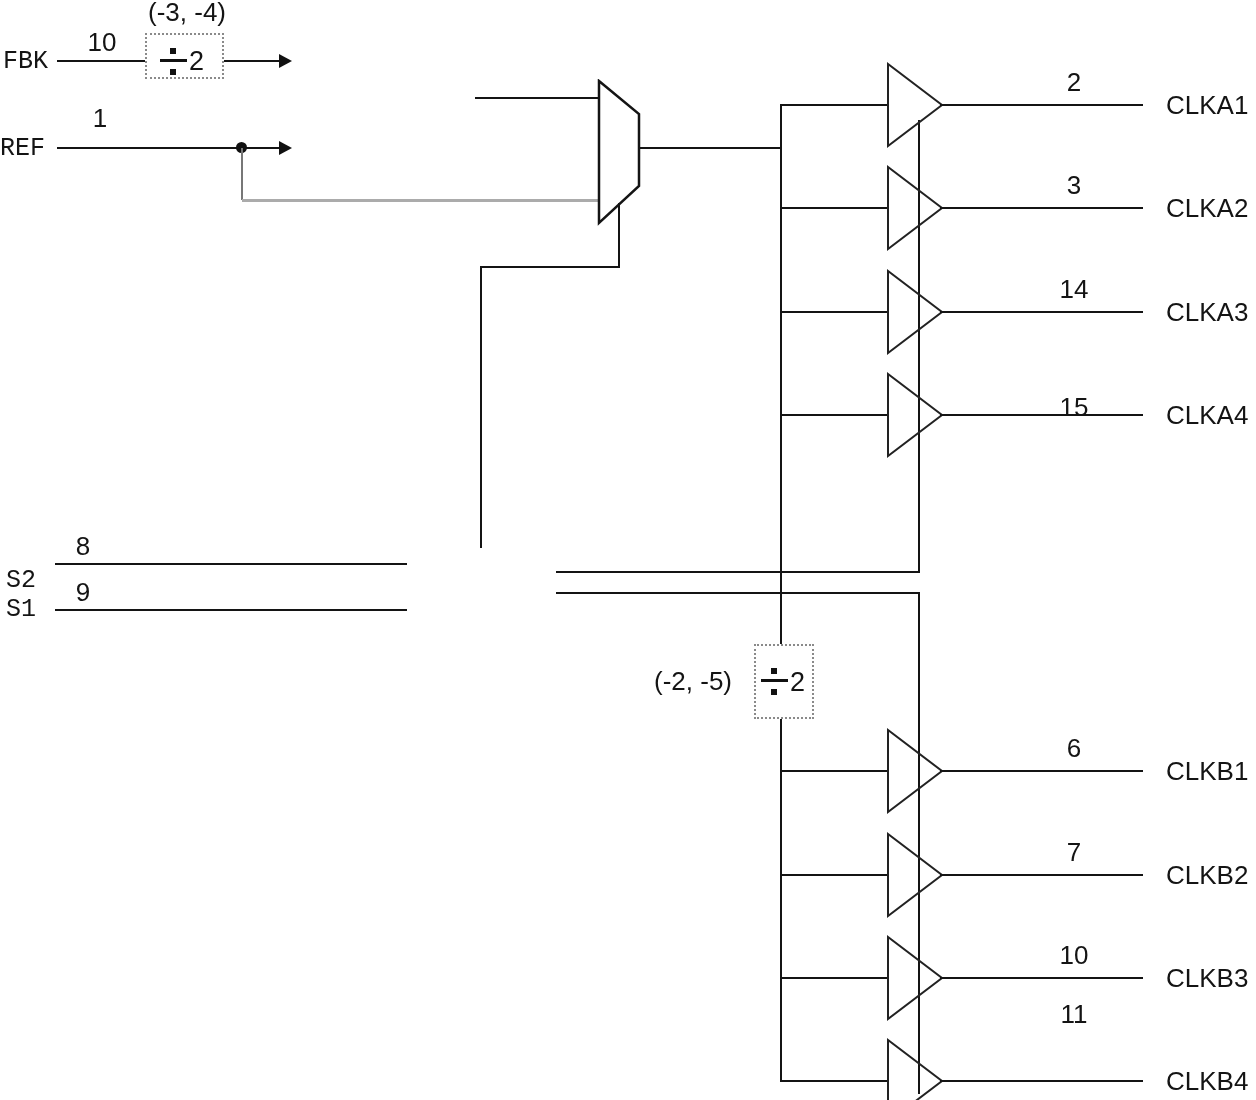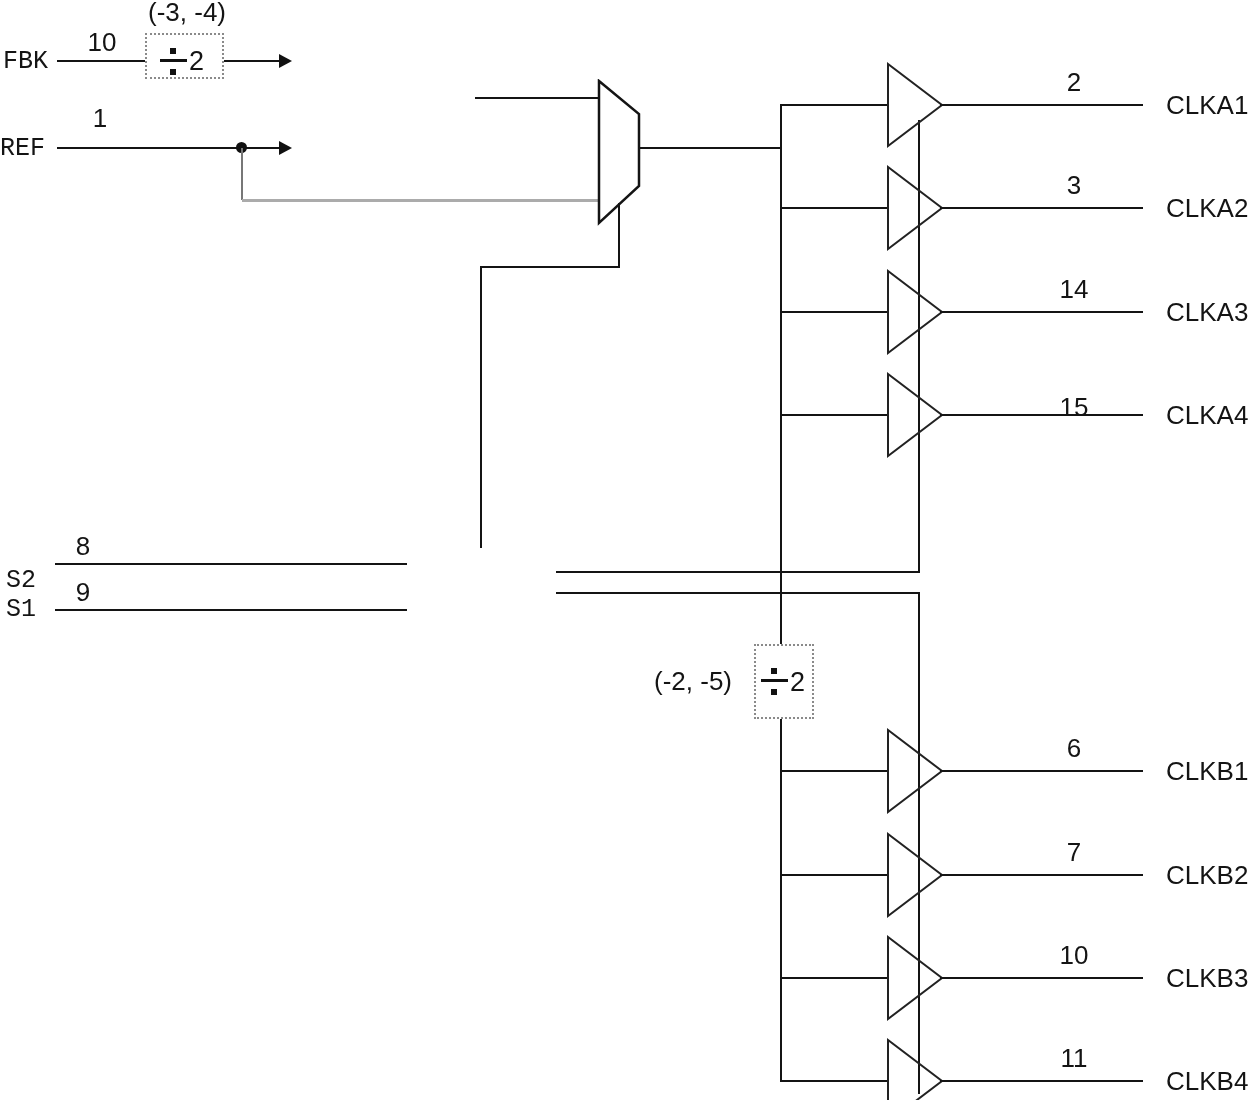--- a/index.html
+++ b/index.html
@@ -154,16 +154,16 @@
     </svg>
   <div class="h" style="left:940px;top:977px;width:203px;"></div>
   <div class="txt pin" style="left:1044px;top:940px;">10</div>
   <div class="txt" style="left:1166px;top:963px;">CLKB3</div>
 
   <div class="h" style="left:781px;top:1080px;width:107px;"></div>
   <svg class="buf" style="left:886px;top:1038px;" width="58" height="86">
       <polygon points="2,2 2,84 56,43"></polygon>
     </svg>
   <div class="h" style="left:940px;top:1080px;width:203px;"></div>
-  <div class="txt pin" style="left:1044px;top:1043px;">11</div>
+  <div class="txt pin" style="left:1044px;top:999px;">11</div>
   <div class="txt" style="left:1166px;top:1066px;">CLKB4</div>
 
 </div>
 
 </body></html>

